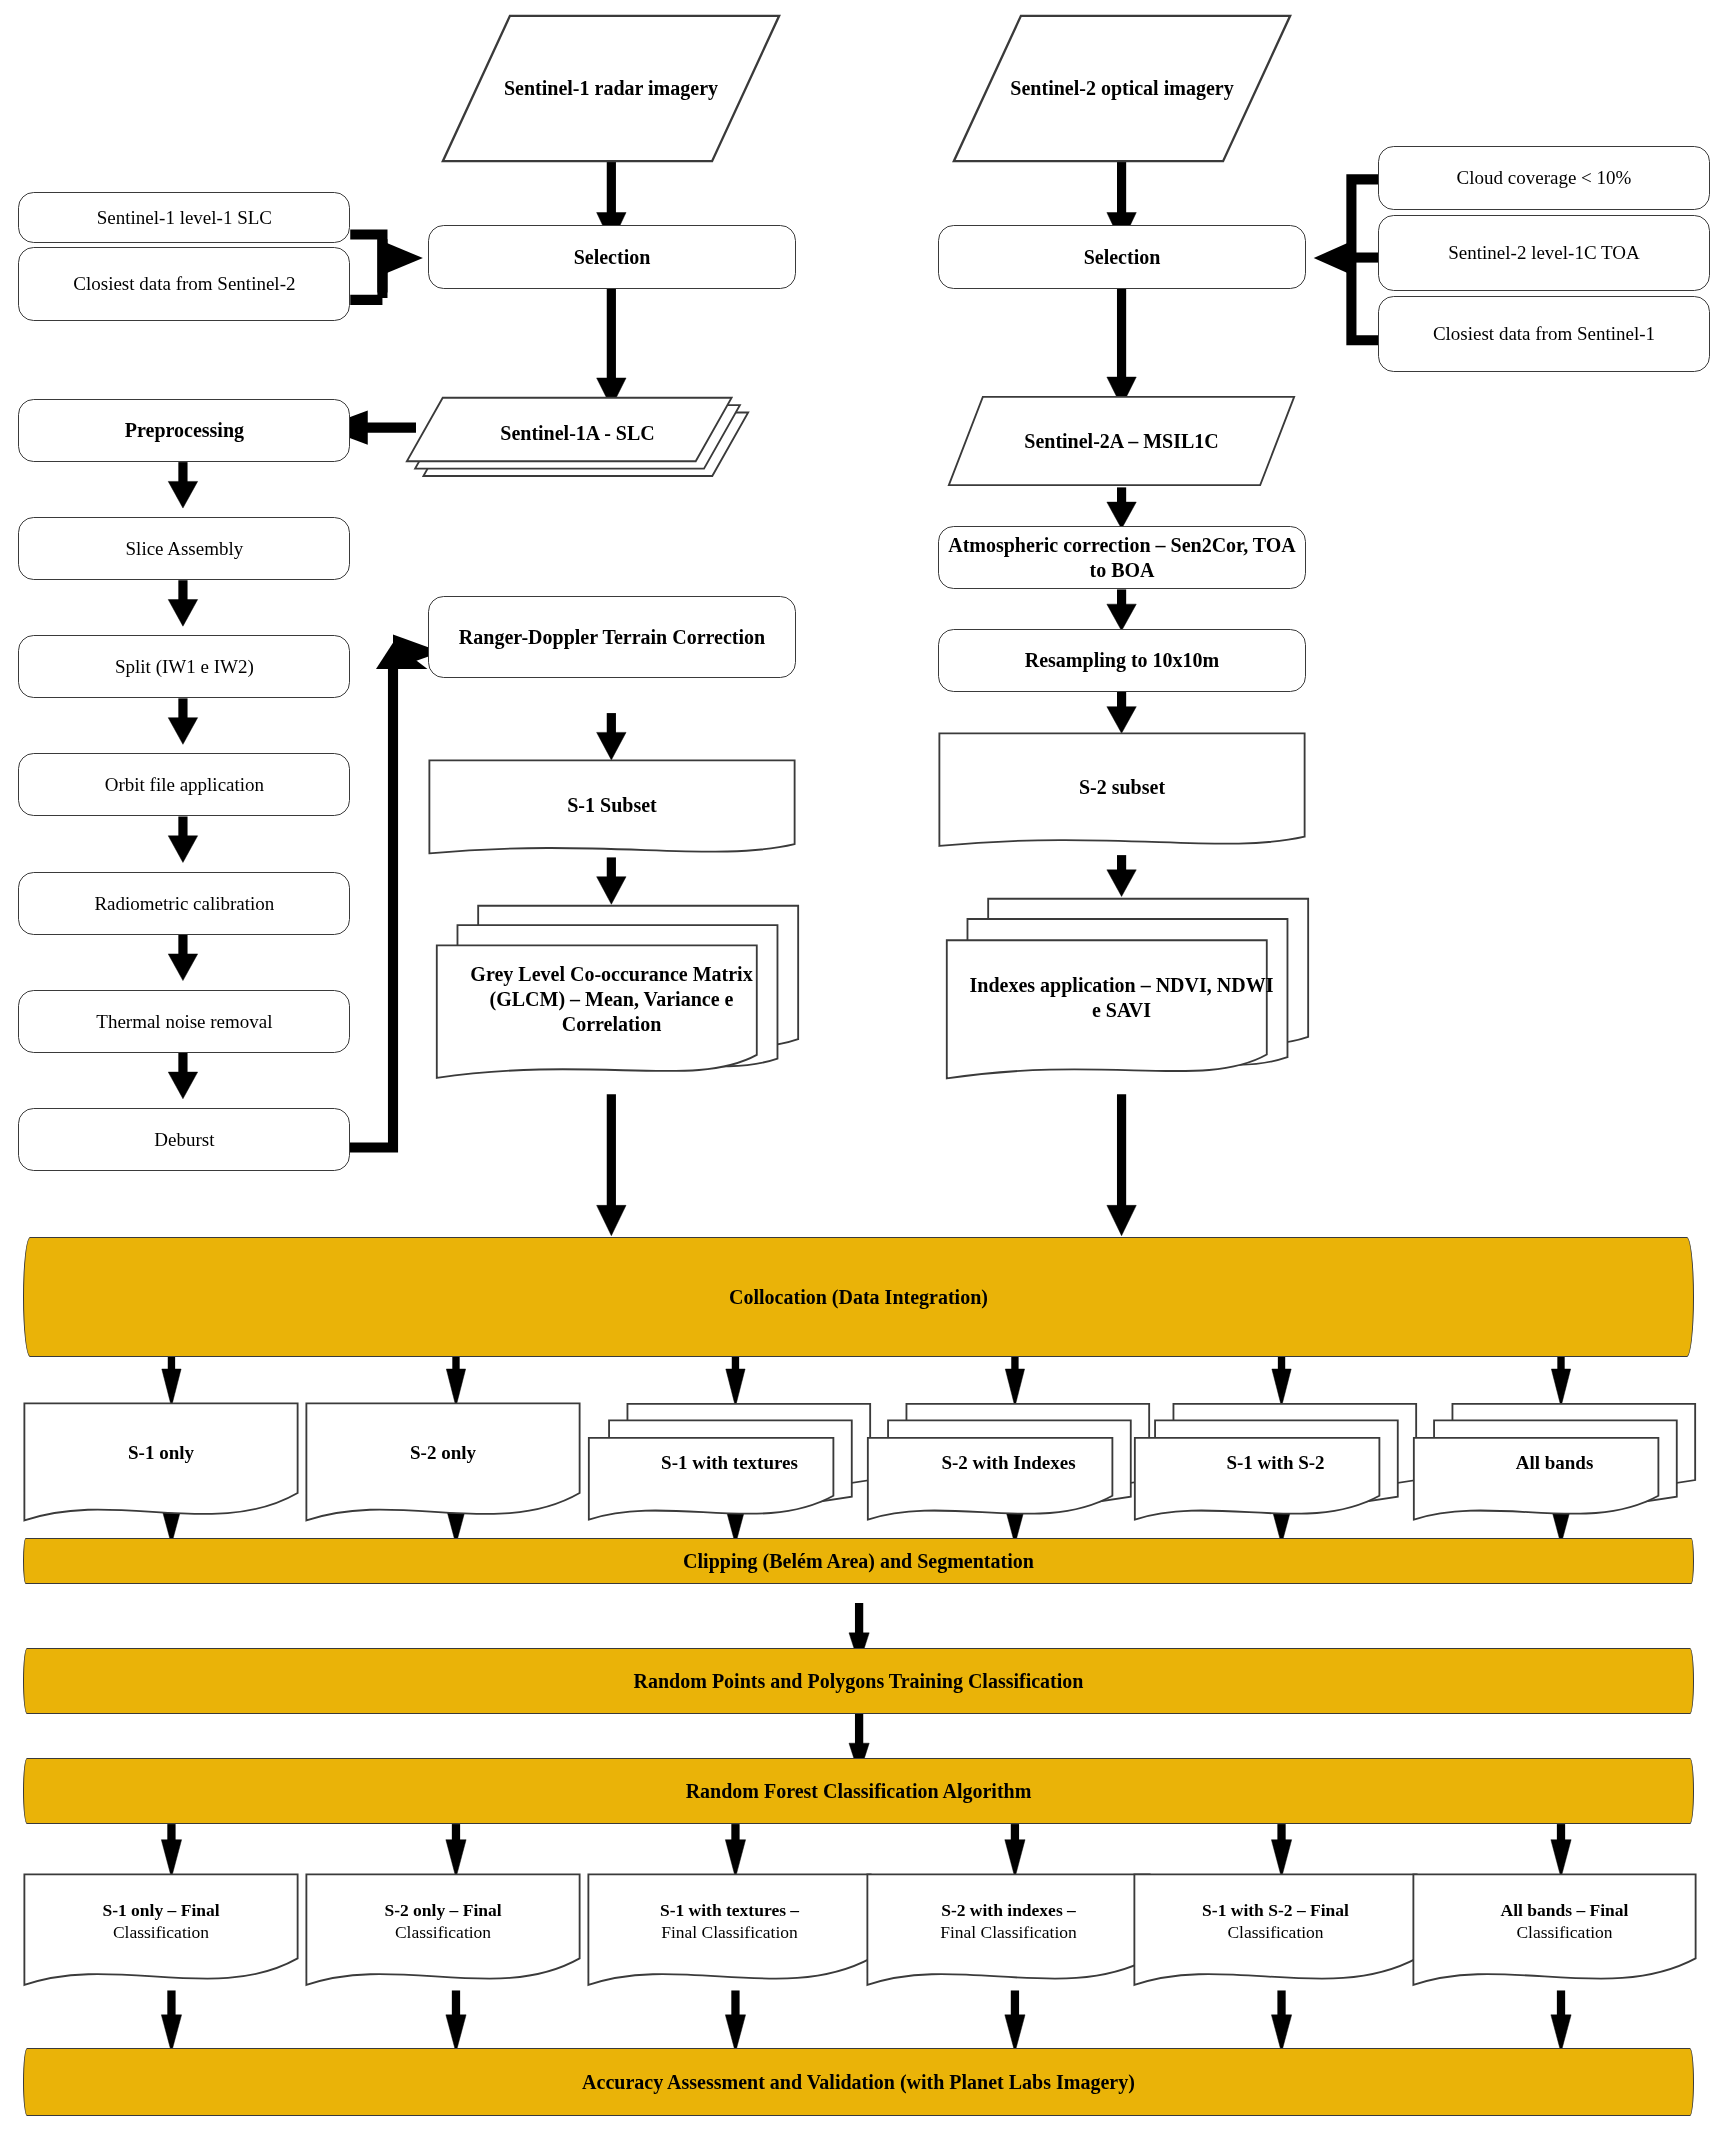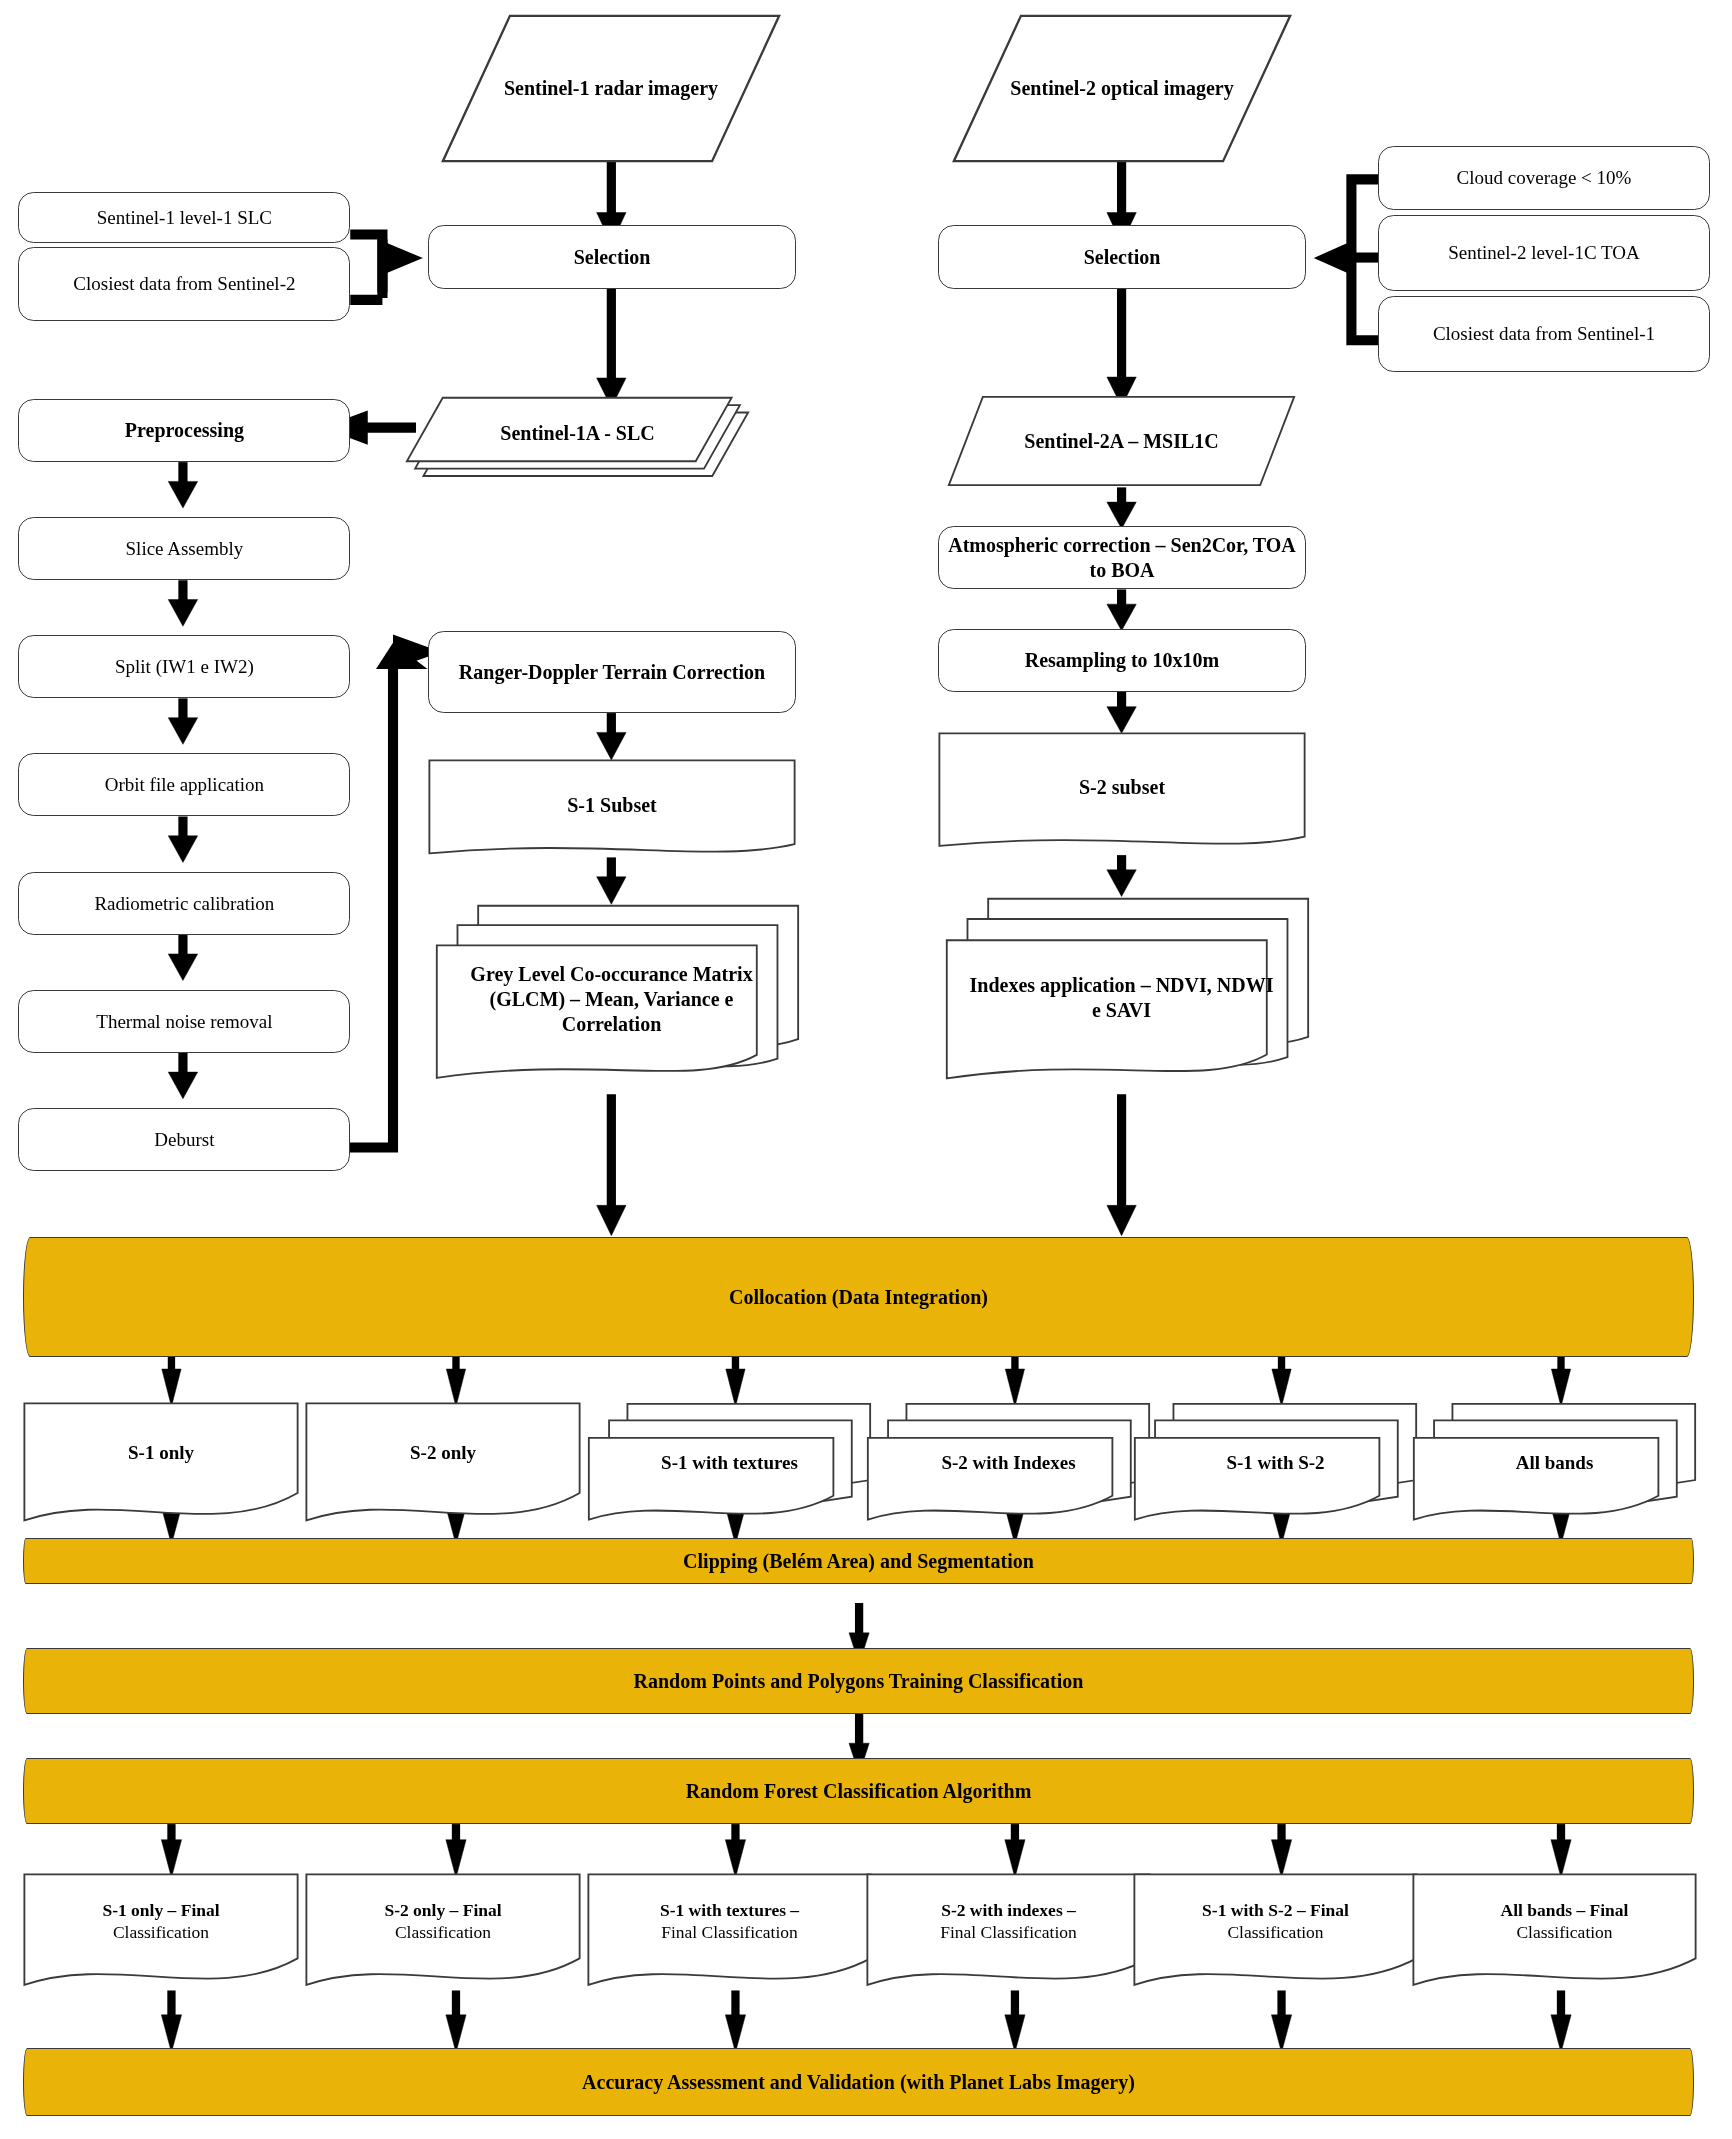--- a/index.html
+++ b/index.html
@@ -302,21 +302,21 @@
   <div class="node rrect f-md" style="left:18.4px;top:872px;width:332px;height:63px;">
     <span class="txt">Radiometric calibration</span>
   </div>
   <div class="node rrect f-md" style="left:18.4px;top:990px;width:332px;height:63px;">
     <span class="txt">Thermal noise removal</span>
   </div>
   <div class="node rrect f-md" style="left:18.4px;top:1108px;width:332px;height:63px;">
     <span class="txt">Deburst</span>
   </div>
 
-  <div class="node rrect f-lg b" style="left:428px;top:631px;width:368px;height:82px;">
+  <div class="node rrect f-lg b" style="left:428px;top:596px;width:368px;height:82px;">
     <span class="txt">Ranger-Doppler Terrain Correction</span>
   </div>
 
   <div class="node doc f-lg b" style="left:428px;top:759px;width:368px;height:103px;">
     <svg viewBox="0 0 800 225" preserveAspectRatio="none" width="368" height="103">
       <path d="M3,3 L797,3 L797,186 C620,228 380,172 3,206 Z" fill="#fff" stroke="#3a3a3a" stroke-width="4"></path>
     </svg>
     <span class="txt" style="margin-top:-10px;">S-1 Subset</span>
   </div>
 

